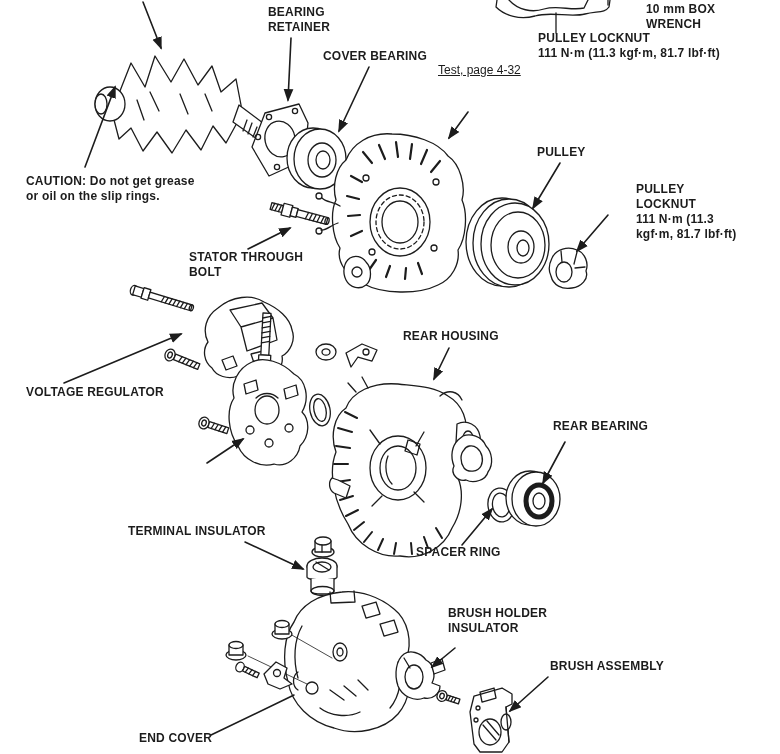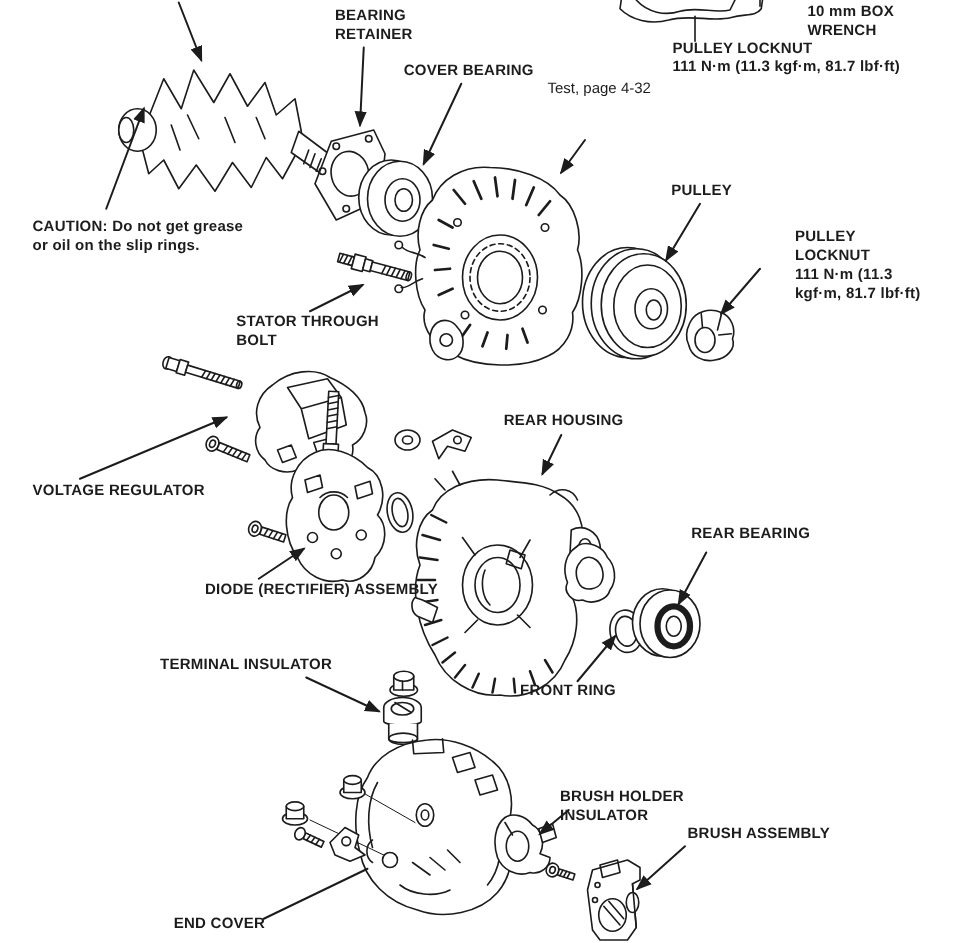--- a/index.html
+++ b/index.html
@@ -7,21 +7,21 @@
     position:relative;width:744px;height:754px;background:#ffffff;overflow:hidden;
     font-family:"Liberation Sans", sans-serif;color:#1c1c1c;
   }
   .page svg{position:absolute;left:0;top:0;}
   .lbl{
     position:absolute;font-weight:bold;font-size:12px;line-height:15px;
     white-space:pre-line;letter-spacing:0.2px;color:#1c1c1c;
   }
   .lblgrp{position:absolute;}
   .lblgrp .bold{font-weight:bold;font-size:12px;line-height:15px;white-space:pre-line;letter-spacing:0.2px;padding-left:48px;}
-  .lblgrp .note{font-weight:normal;font-size:12px;line-height:15px;white-space:pre;}
+  .lblgrp .note{font-weight:normal;font-size:12px;line-height:15px;white-space:pre;text-decoration:underline;}
 </style>
 </head>
 <body>
 
 <div class="page">
 
 <svg width="780" height="754" viewBox="0 0 780 754">
   <defs>
     <marker id="ah" viewBox="0 0 10 10" refX="8.5" refY="5" markerWidth="8" markerHeight="8" orient="auto">
       <path d="M0,1.2 L10,5 L0,8.8 Z" fill="#1c1c1c" stroke="none"></path>
@@ -321,24 +321,23 @@
 </div>
 
 <div class="lbl" style="left:189px;top:250px">STATOR THROUGH
 BOLT</div>
 <div class="lbl" style="left:26px;top:174px">CAUTION:  Do not get grease
 or oil on the slip rings.</div>
 <div class="lbl" style="left:26px;top:385px">VOLTAGE REGULATOR</div>
 <div class="lbl" style="left:403px;top:329px">REAR HOUSING</div>
 
 <div class="lblgrp" style="left:116px;top:464px">
-  <div class="bold">DIODE (RECTIFIER) ASSEMBLY</div>
 </div>
 
 <div class="lbl" style="left:553px;top:419px">REAR BEARING</div>
 <div class="lbl" style="left:128px;top:524px">TERMINAL INSULATOR</div>
-<div class="lbl" style="left:416px;top:545px">FRONT RING</div>
-<div class="lbl" style="left:448px;top:630px">BRUSH HOLDER
+<div class="lbl" style="left:416px;top:545px">SPACER RING</div>
+<div class="lbl" style="left:448px;top:606px">BRUSH HOLDER
 INSULATOR</div>
 <div class="lbl" style="left:550px;top:659px">BRUSH ASSEMBLY</div>
 <div class="lbl" style="left:139px;top:731px">END COVER</div>
 
 </div>
 
 </body></html>

